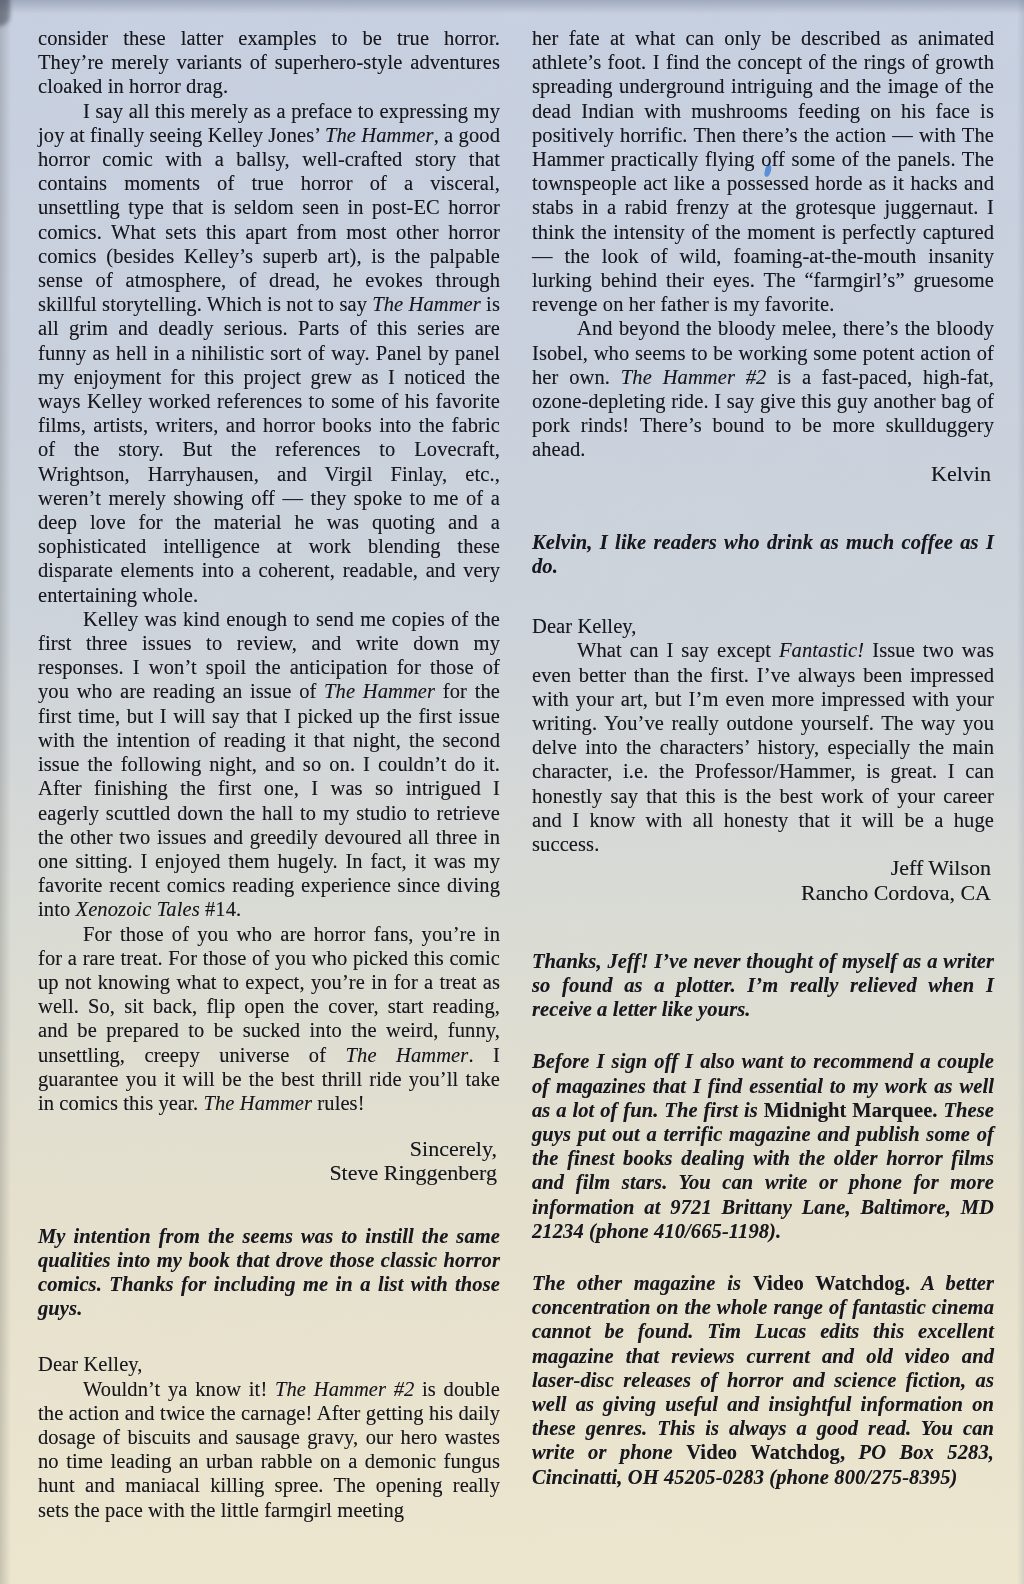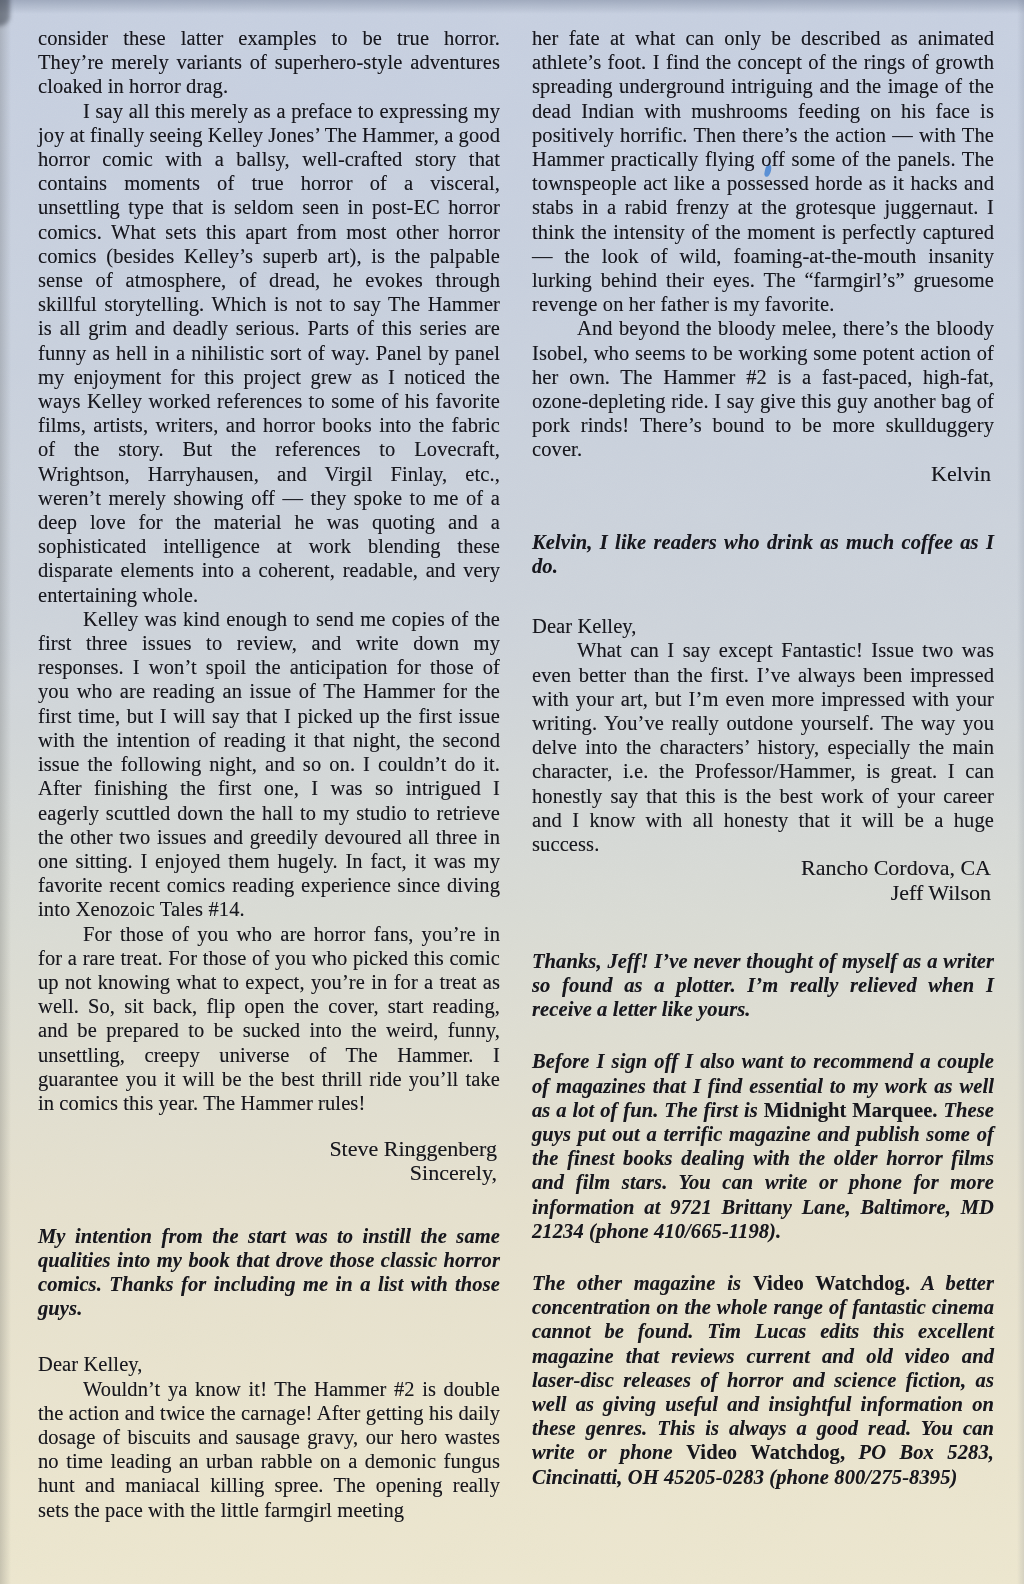--- a/index.html
+++ b/index.html
@@ -73,21 +73,21 @@
     margin: 0;
     font-size: 20.5px;
     line-height: 24.2px;
     text-align: justify;
     text-justify: inter-word;
     letter-spacing: 0.1px;
     text-shadow: 0 0 0.6px rgba(22,22,32,0.38);
   }
   .para.indent { text-indent: 45px; }
   .para.reply { font-weight: 700; font-style: italic; }
-  .it { }
+  .it { font-style: italic; }
   .rm { font-style: normal; }
 
   .sig {
     font-size: 22px;
     line-height: 24.2px;
     text-align: right;
     padding-right: 3px;
     text-shadow: 0 0 0.6px rgba(22,22,32,0.38);
   }
   .gap { width: 100%; }
@@ -116,39 +116,39 @@
   <div class="corner-tl"></div>
   <div class="ink-smudge" style="background: rgb(63, 127, 210);"></div>
 
   <div class="columns">
     <div class="col">
         <p class="para"><span class="rm">consider these latter examples to be true horror. They’re merely variants of superhero-style adventures cloaked in horror drag.</span></p>
         <p class="para indent"><span class="rm">I say all this merely as a preface to expressing my joy at finally seeing Kelley Jones’ </span><span class="it">The Hammer</span><span class="rm">, a good horror comic with a ballsy, well-crafted story that contains moments of true horror of a visceral, unsettling type that is seldom seen in post-EC horror comics. What sets this apart from most other horror comics (besides Kelley’s superb art), is the palpable sense of atmosphere, of dread, he evokes through skillful storytelling. Which is not to say </span><span class="it">The Hammer</span><span class="rm"> is all grim and deadly serious. Parts of this series are funny as hell in a nihilistic sort of way. Panel by panel my enjoyment for this project grew as I noticed the ways Kelley worked references to some of his favorite films, artists, writers, and horror books into the fabric of the story.  But the references to Lovecraft, Wrightson, Harryhausen, and Virgil Finlay, etc., weren’t merely showing off — they spoke to me of a deep love for the material he was quoting and a sophisticated intelligence at work blending these disparate elements into a coherent, readable, and very entertaining whole.</span></p>
         <p class="para indent"><span class="rm">Kelley was kind enough to send me copies of the first three issues to review, and write down my responses. I won’t spoil the anticipation for those of you who are reading an issue of </span><span class="it">The Hammer</span><span class="rm"> for the first time, but I will say that I picked up the first issue with the intention of reading it that night, the second issue the following night, and so on. I couldn’t do it. After finishing the first one, I was so intrigued I eagerly scuttled down the hall to my studio to retrieve the other two issues and greedily devoured all three in one sitting. I enjoyed them hugely. In fact, it was my favorite recent comics reading experience since diving into </span><span class="it">Xenozoic Tales</span><span class="rm"> #14.</span></p>
         <p class="para indent"><span class="rm">For those of you who are horror fans, you’re in for a rare treat. For those of you who picked this comic up not knowing what to expect, you’re in for a treat as well. So, sit back, flip open the cover, start reading, and be prepared to be sucked into the weird, funny, unsettling, creepy universe of </span><span class="it">The Hammer</span><span class="rm">. I guarantee you it will be the best thrill ride you’ll take in comics this year. </span><span class="it">The Hammer</span><span class="rm"> rules!</span></p>
         <div class="gap" style="height: 22px;"></div>
+        <div class="sig">Sincerely,</div>
         <div class="sig">Steve Ringgenberg</div>
-        <div class="sig">Sincerely,</div>
         <div class="gap" style="height: 38px;"></div>
-        <p class="para reply"><span class="it">My intention from the start was to instill the same qualities into my book that drove those classic horror comics. Thanks for including me in a list with those guys.</span></p>
+        <p class="para reply"><span class="it">My intention from the seems was to instill the same qualities into my book that drove those classic horror comics. Thanks for including me in a list with those guys.</span></p>
         <div class="gap" style="height: 32px;"></div>
         <p class="para"><span class="rm">Dear Kelley,</span></p>
         <p class="para indent"><span class="rm">Wouldn’t ya know it! </span><span class="it">The Hammer #2</span><span class="rm"> is double the action and twice the carnage! After getting his daily dosage of biscuits and sausage gravy, our hero wastes no time leading an urban rabble on a demonic fungus hunt and maniacal killing spree. The opening really sets the pace with the little farmgirl meeting</span></p>
       </div>
     <div class="col">
         <p class="para"><span class="rm">her fate at what can only be described as animated athlete’s foot. I find the concept of the rings of growth spreading underground intriguing and the image of the dead Indian with mushrooms feeding on his face is positively horrific. Then there’s the action — with The Hammer practically flying off some of the panels. The townspeople act like a possessed horde as it hacks and stabs in a rabid frenzy at the grotesque juggernaut. I think the intensity of the moment is perfectly captured — the look of wild, foaming-at-the-mouth insanity lurking behind their eyes. The “farmgirl’s” gruesome revenge on her father is my favorite.</span></p>
-        <p class="para indent"><span class="rm">And beyond the bloody melee, there’s the bloody Isobel, who seems to be working some potent action of her own. </span><span class="it">The Hammer #2</span><span class="rm"> is a fast-paced, high-fat, ozone-depleting ride. I say give this guy another bag of pork rinds! There’s bound to be more skullduggery cover.</span></p>
+        <p class="para indent"><span class="rm">And beyond the bloody melee, there’s the bloody Isobel, who seems to be working some potent action of her own. </span><span class="it">The Hammer #2</span><span class="rm"> is a fast-paced, high-fat, ozone-depleting ride. I say give this guy another bag of pork rinds! There’s bound to be more skullduggery ahead.</span></p>
         <div class="sig">Kelvin</div>
         <div class="gap" style="height: 44px;"></div>
         <p class="para reply"><span class="it">Kelvin, I like readers who drink as much coffee as I do.</span></p>
         <div class="gap" style="height: 36px;"></div>
         <p class="para"><span class="rm">Dear Kelley,</span></p>
         <p class="para indent"><span class="rm">What can I say except </span><span class="it">Fantastic!</span><span class="rm"> Issue two was even better than the first. I’ve always been impressed with your art, but I’m even more impressed with your writing. You’ve really outdone yourself. The way you delve into the characters’ history, especially the main character, i.e. the Professor/Hammer, is great. I can honestly say that this is the best work of your career and I know with all honesty that it will be a huge success.</span></p>
+        <div class="sig">Jeff Wilson</div>
         <div class="sig">Rancho Cordova, CA</div>
-        <div class="sig">Jeff Wilson</div>
         <div class="gap" style="height: 44px;"></div>
         <p class="para reply"><span class="it">Thanks, Jeff! I’ve never thought of myself as a writer so found as a plotter. I’m really relieved when I receive a letter like yours.</span></p>
         <div class="gap" style="height: 28px;"></div>
         <p class="para reply"><span class="it">Before I sign off I also want to recommend a couple of magazines that I find essential to my work as well as a lot of fun. The first is </span><span class="rm">Midnight Marquee.</span><span class="it"> These guys put out a terrific magazine and publish some of the finest books dealing with the older horror films and film stars. You can write or phone for more information at 9721 Brittany Lane, Baltimore, MD 21234 (phone 410/665-1198).</span></p>
         <div class="gap" style="height: 28px;"></div>
         <p class="para reply"><span class="it">The other magazine is </span><span class="rm">Video Watchdog.</span><span class="it"> A better concentration on the whole range of fantastic cinema cannot be found. Tim Lucas edits this excellent magazine that reviews current and old video and laser-disc releases of horror and science fiction, as well as giving useful and insightful information on these genres. This is always a good read. You can write or phone </span><span class="rm">Video Watchdog,</span><span class="it"> PO Box 5283, Cincinatti, OH 45205-0283 (phone 800/275-8395)</span></p>
         <div class="gap" style="height: 28px;"></div>
       </div>
   </div>
 

